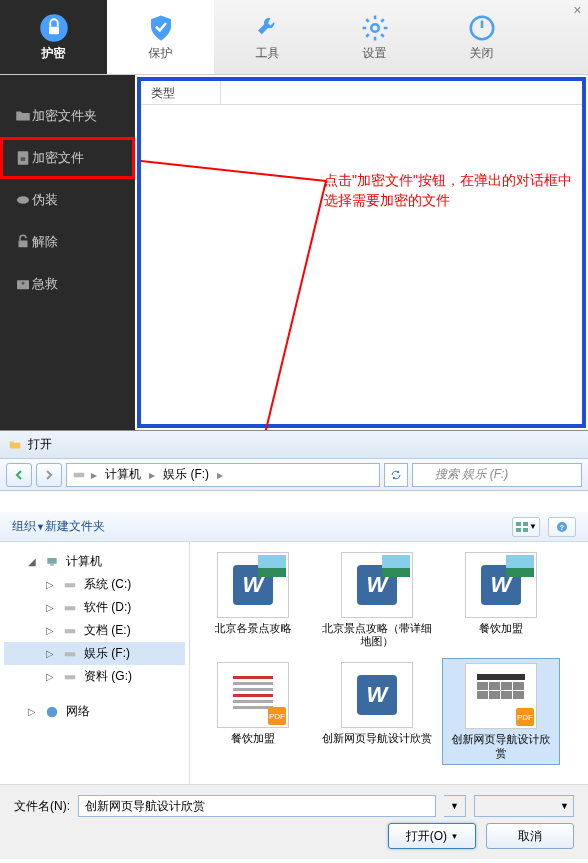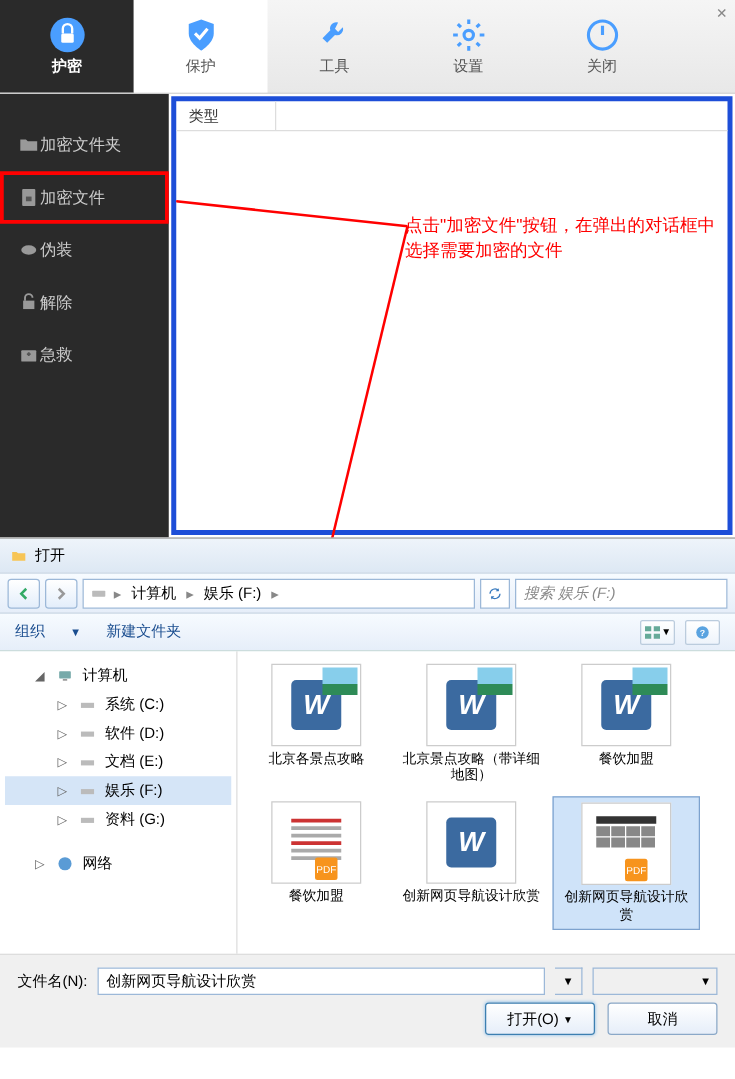--- a/index.html
+++ b/index.html
@@ -34,24 +34,24 @@
 .arrow-svg { position: absolute; top: 0; left: 0; pointer-events: none; }
 
 
 .file-dialog { position: absolute; top: 430px; left: 0; width: 588px; border-top: 1px solid #888; background: #fff; }
 .dlg-header { height: 28px; background: linear-gradient(#eef4fa, #dde8f4); display: flex; align-items: center; padding: 0 8px; font-size: 12px; gap: 6px; border-bottom: 1px solid #bcd; }
 .dlg-nav { height: 32px; background: linear-gradient(#f7fbff, #e6eef9); display: flex; align-items: center; padding: 0 6px; gap: 4px; border-bottom: 1px solid #bcd; }
 .nav-btn { width: 26px; height: 24px; border: 1px solid #9cb8d8; border-radius: 3px; background: linear-gradient(#fff,#e3eefb); display:flex; align-items:center; justify-content:center; cursor:pointer; }
 .breadcrumb { flex: 1; height: 24px; border: 1px solid #9cb8d8; background: #fff; display: flex; align-items: center; font-size: 12px; padding: 0 4px; }
 .breadcrumb span { padding: 0 4px; }
 .crumb-sep { color: #888; }
-.search-box { width: 170px; height: 24px; border: 1px solid #9cb8d8; background: #fff; font-size: 12px; color: #888; padding: 0 6px; display: flex; align-items: center; gap: 4px; font-style: italic; }
+.search-box { width: 170px; height: 24px; border: 1px solid #9cb8d8; background: #fff; font-size: 12px; color: #888; padding: 0 22px; display: flex; align-items: center; gap: 4px; font-style: italic; }
 .refresh-btn { width: 24px; height: 24px; border: 1px solid #9cb8d8; background: #fff; display:flex; align-items:center; justify-content:center; cursor:pointer; }
 
-.dlg-toolbar { height: 30px; background: linear-gradient(#f7fbff,#e6eef9); display: flex; align-items: center; padding: 0 12px; gap: 20px; font-size: 12px; border-bottom: 1px solid #cdd; }
+.dlg-toolbar { height: 30px; background: linear-gradient(#f7fbff,#e6eef9); display: flex; align-items: center; padding: 0 12px; font-size: 12px; border-bottom: 1px solid #cdd; margin-top: 21px; }
 .dlg-toolbar a { color: #1a4d8f; cursor: pointer; }
 .dlg-toolbar .right { margin-left: auto; display: flex; gap: 8px; }
 .mini-btn { width: 28px; height: 20px; border: 1px solid #bcd; background: linear-gradient(#fff,#eef4fb); border-radius: 2px; display:flex; align-items:center; justify-content:center; cursor:pointer; }
 
 .dlg-body { display: flex; height: 242px; }
 .dlg-tree { width: 190px; border-right: 1px solid #ddd; padding: 8px 4px; font-size: 12px; overflow: hidden; }
 .tree-node { display: flex; align-items: center; gap: 6px; padding: 3px 4px; cursor: pointer; }
 .tree-node.indent1 { padding-left: 24px; }
 .tree-node.indent2 { padding-left: 42px; }
 .tree-node.sel { background: #d5e5f7; }
@@ -70,21 +70,21 @@
 .fn-combo { width: 22px; height: 22px; border: 1px solid #9cb8d8; border-left: none; display:flex; align-items:center; justify-content:center; cursor:pointer; }
 .btn-row { display: flex; justify-content: flex-end; gap: 10px; }
 .dlg-btn { width: 88px; height: 26px; border: 1px solid #8aa8c8; background: linear-gradient(#fff,#e6eef9); font-size: 12px; border-radius: 3px; cursor: pointer; display:flex; align-items:center; justify-content:center; }
 .dlg-btn.primary { border-color: #3c7fb1; box-shadow: 0 0 3px #7db7e8; }
 
 
 .doc-lines { width: 50px; height: 50px; padding: 6px 5px; }
 .doc-lines .l { height: 3px; background: #c33; margin-bottom: 3px; }
 .doc-lines .l.gray { background: #aaa; }
 .word-icon { width:40px; height:40px; background:#3b6aa0; border-radius:4px; color:#fff; font-weight:bold; font-size:22px; display:flex; align-items:center; justify-content:center; font-style:italic; }
-.pdf-badge { position:absolute; bottom:2px; right:18px; width:18px; height:18px; background:#f7941d; border-radius:2px; color:#fff; font-size:8px; display:flex; align-items:center; justify-content:center; }
+.pdf-badge { position:absolute; bottom:2px; right:2px; width:18px; height:18px; background:#f7941d; border-radius:2px; color:#fff; font-size:8px; display:flex; align-items:center; justify-content:center; }
 .photo-bg { width:52px; height:40px; background:linear-gradient(#87ceeb 60%,#2e8b57 60%); }
 .web-thumb { width:56px; height:52px; background:#fff; padding:4px; }
 .web-thumb .bar { height:6px; background:#333; margin-bottom:2px; }
 .web-thumb .grid { display:flex; flex-wrap:wrap; gap:1px; }
 .web-thumb .grid div { width:11px; height:8px; background:#888; }
 </style>
 </head>
 <body>
 
 <div class="app-toolbar">

